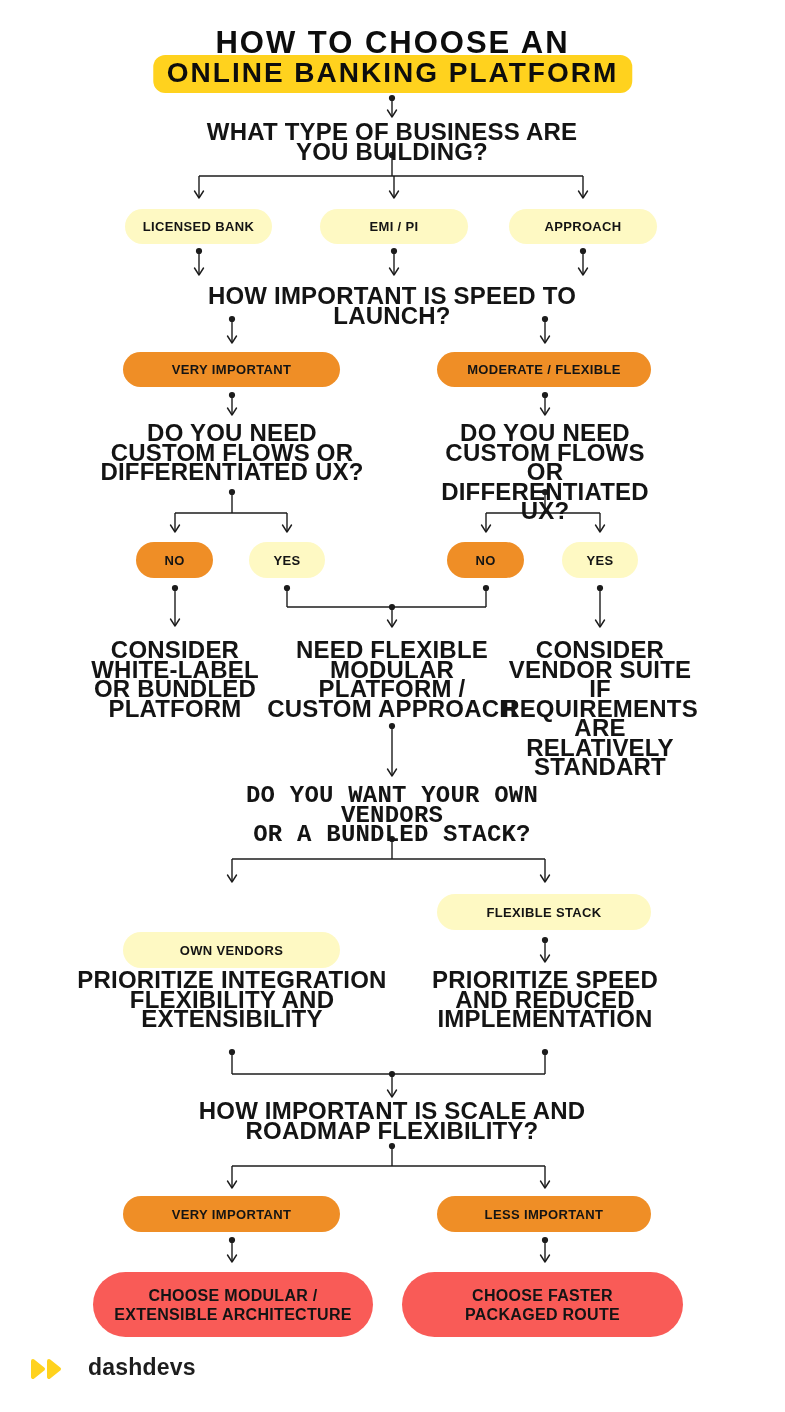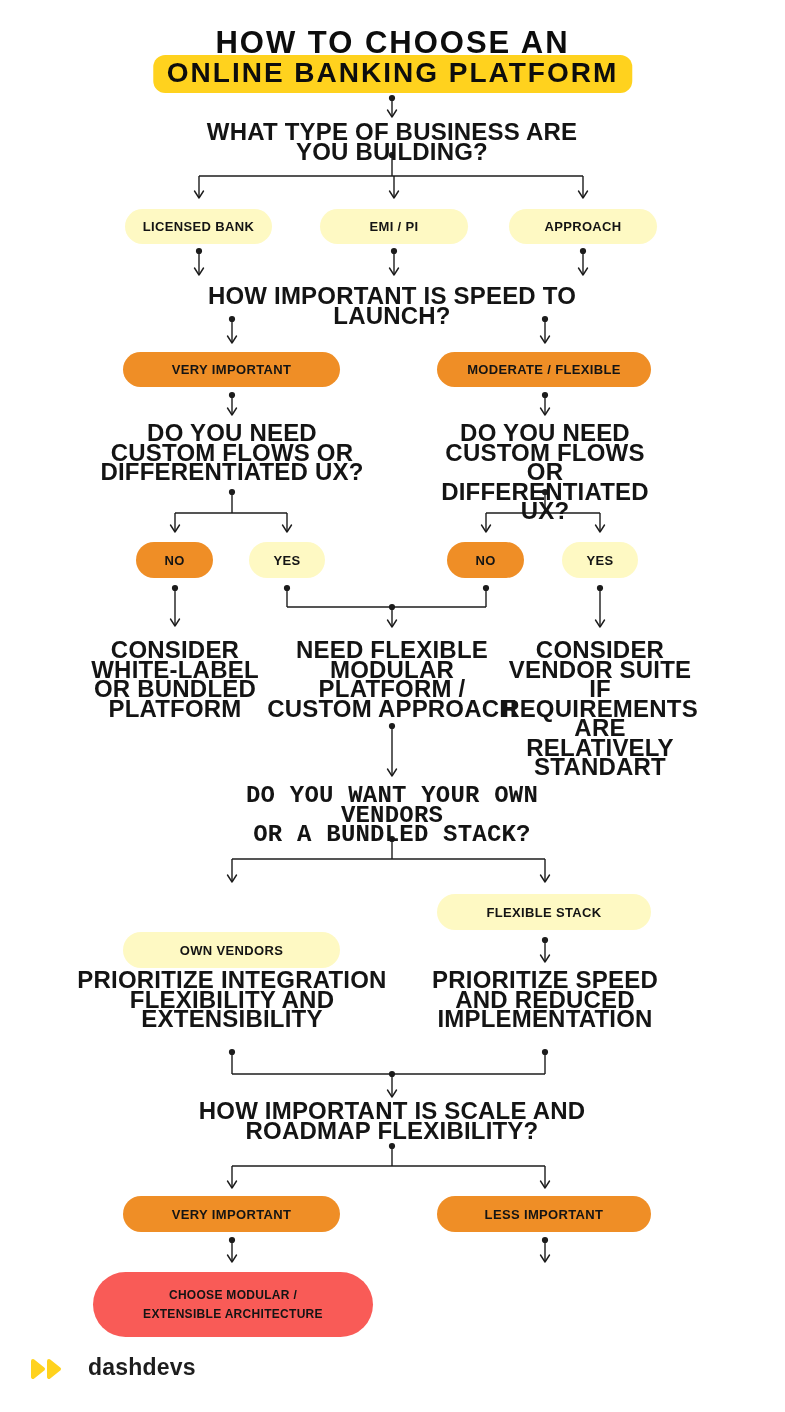--- a/index.html
+++ b/index.html
@@ -21,21 +21,21 @@
     font-size:24px;font-weight:700;line-height:19.5px;letter-spacing:.2px;
     text-align:center;color:#141414;white-space:pre-line;
   }
   .pill{
     position:absolute;display:flex;align-items:center;justify-content:center;
     border-radius:18px;font-size:13px;font-weight:700;letter-spacing:.35px;
     color:#141414;text-align:center;white-space:pre-line;
   }
   .pill.yellow{background:#fef9c3;}
   .pill.orange{background:#EF8E26;}
-  .pill.red{background:#F95B57;border-radius:33px;font-size:12px;line-height:19px;letter-spacing:.3px;}
+  .pill.red{background:#F95B57;border-radius:33px;font-size:16px;line-height:19px;letter-spacing:.3px;}
   #connectors{position:absolute;left:0;top:0;pointer-events:none;}
   .footer{
     position:absolute;left:30px;top:1354px;display:flex;align-items:flex-end;gap:24px;
   }
   .footer .brand{font-size:23px;font-weight:800;letter-spacing:.2px;color:#1d1d1d;}
 </style>
 </head>
 <body>
 
 <div id="canvas">
@@ -239,20 +239,22 @@
 EXTENSIBILITY</div>
   <div class="q" style="left:545px;top:970px;">PRIORITIZE SPEED
 AND REDUCED
 IMPLEMENTATION</div>
 
   <div class="pill orange" style="left:123px;top:1196px;width:217px;height:36px;">VERY IMPORTANT</div>
   <div class="pill orange" style="left:437px;top:1196px;width:214px;height:36px;">LESS IMPORTANT</div>
 
   <div class="pill red" style="left:93px;top:1272px;width:280px;height:65px;">CHOOSE MODULAR /
 EXTENSIBLE ARCHITECTURE</div>
+  <div class="pill red" style="left:402px;top:1272px;width:281px;height:65px;">CHOOSE FASTER
+PACKAGED ROUTE</div>
 
   <div class="footer">
     <svg width="34" height="24" viewBox="0 0 34 24">
       <polygon points="3,4 13,12 3,20" fill="#FFD21E" stroke="#FFD21E" stroke-width="4" stroke-linejoin="round"></polygon>
       <polygon points="19,4 29,12 19,20" fill="#FFD21E" stroke="#FFD21E" stroke-width="4" stroke-linejoin="round"></polygon>
     </svg>
     <span class="brand">dashdevs</span>
   </div>
 </div>
 

